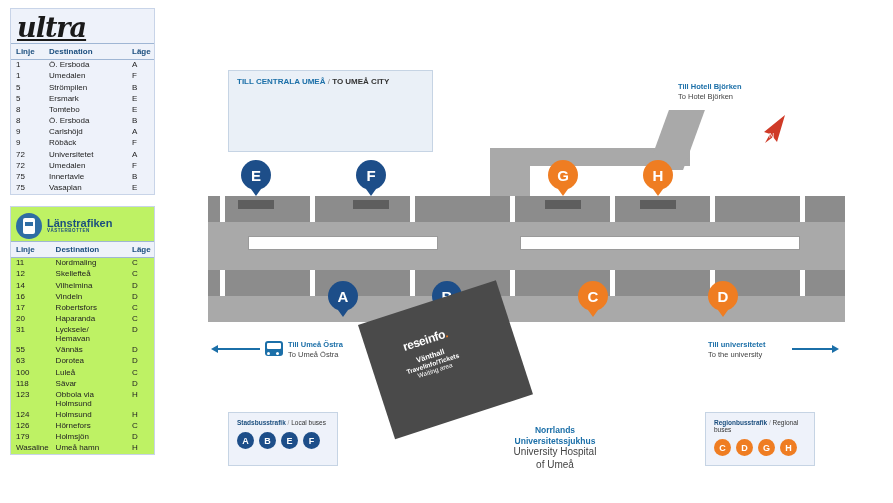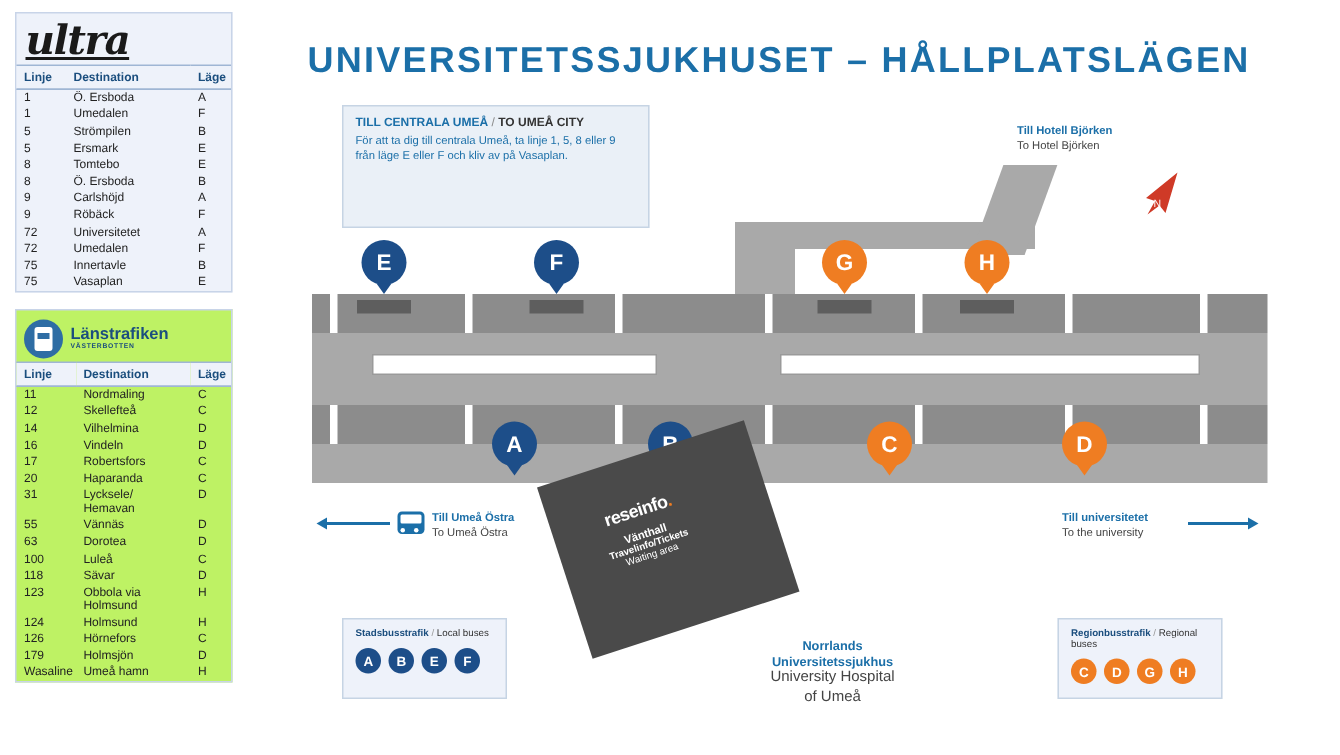--- a/index.html
+++ b/index.html
@@ -527,29 +527,27 @@
               <span class="sub-line">H</span>
             </td>
           </tr>
         </tbody>
     </table>
   </div>
 </div>
 
 <div id="map">
 
-  <div id="map-title">UNIVERSITETSSJUKHUSET – HÅLLPLATSLÄGEN</div>
 
   <div id="info-box">
     <div class="ib-head">
       <span>TILL CENTRALA UMEÅ</span>
       <span class="sep">/</span>
       <span class="en">TO UMEÅ CITY</span>
     </div>
-    <div class="ib-sv">För att ta dig till centrala Umeå, ta linje 1, 5, 8 eller 9 från läge E eller F och kliv av på Vasaplan.</div>
   </div>
 
   <div class="shape road" style="left:330px; top:148px; width:40px; height:50px;"></div>
   <div class="shape road" style="left:330px; top:148px; width:200px; height:18px;"></div>
   <div class="shape road" style="left:498px; top:110px; width:36px; height:60px; transform:skewX(-20deg);"></div>
 
   <div class="shape platform" style="left:48px; top:196px; width:637px; height:26px;"></div>
 
   <div class="shape road" style="left:48px; top:222px; width:637px; height:48px;"></div>
 

